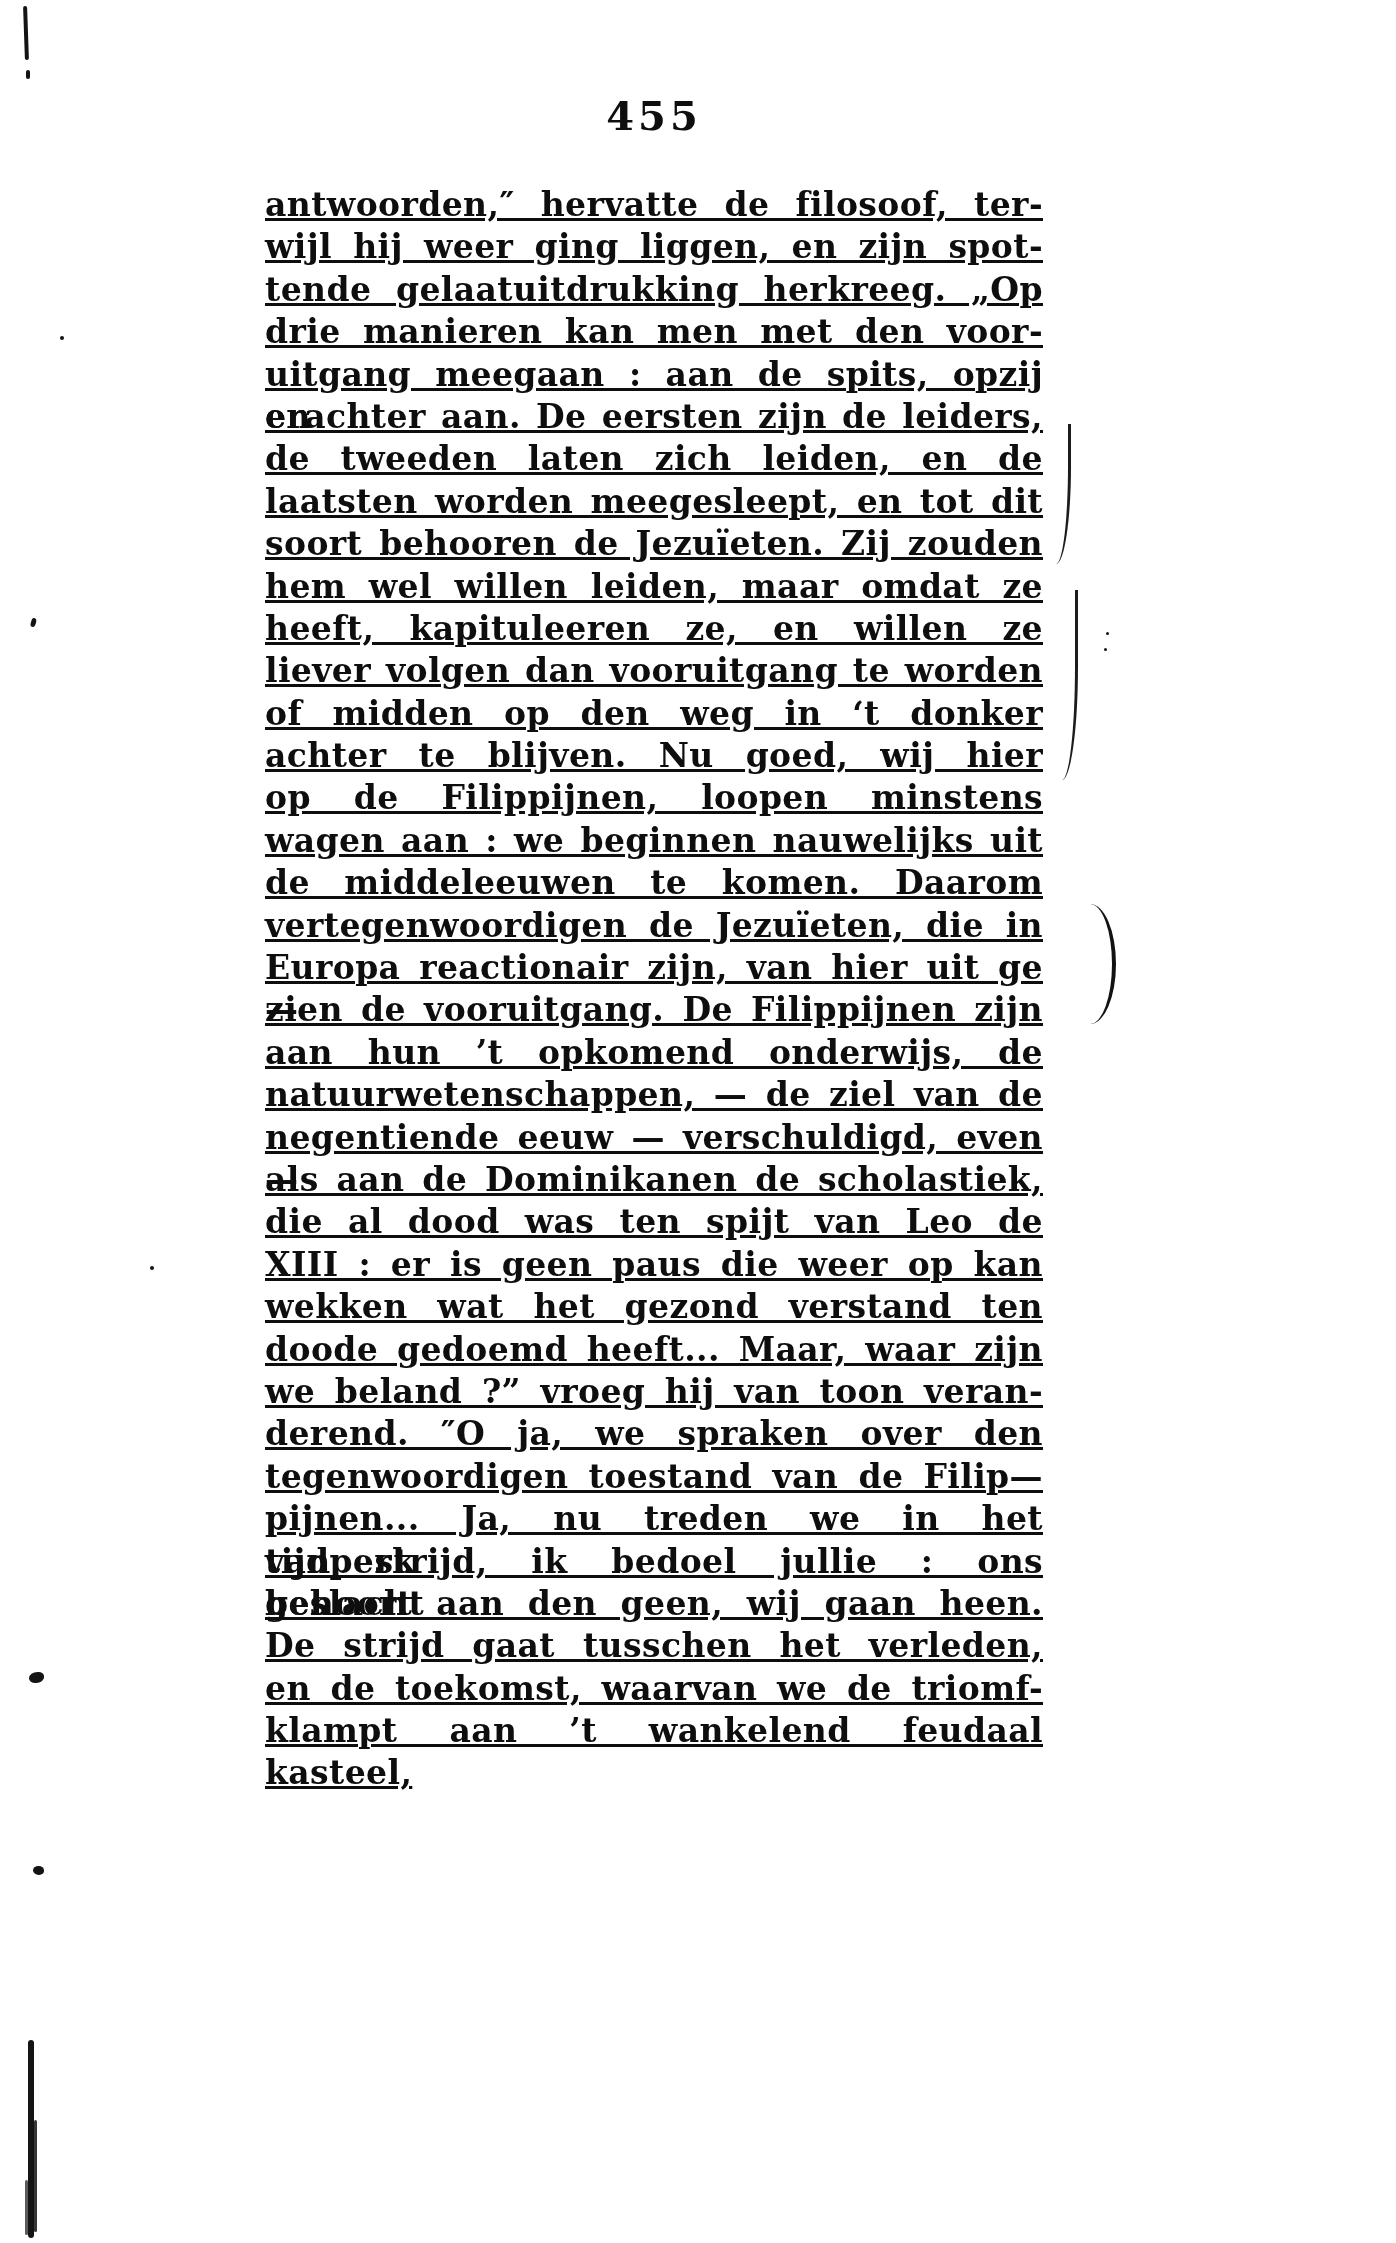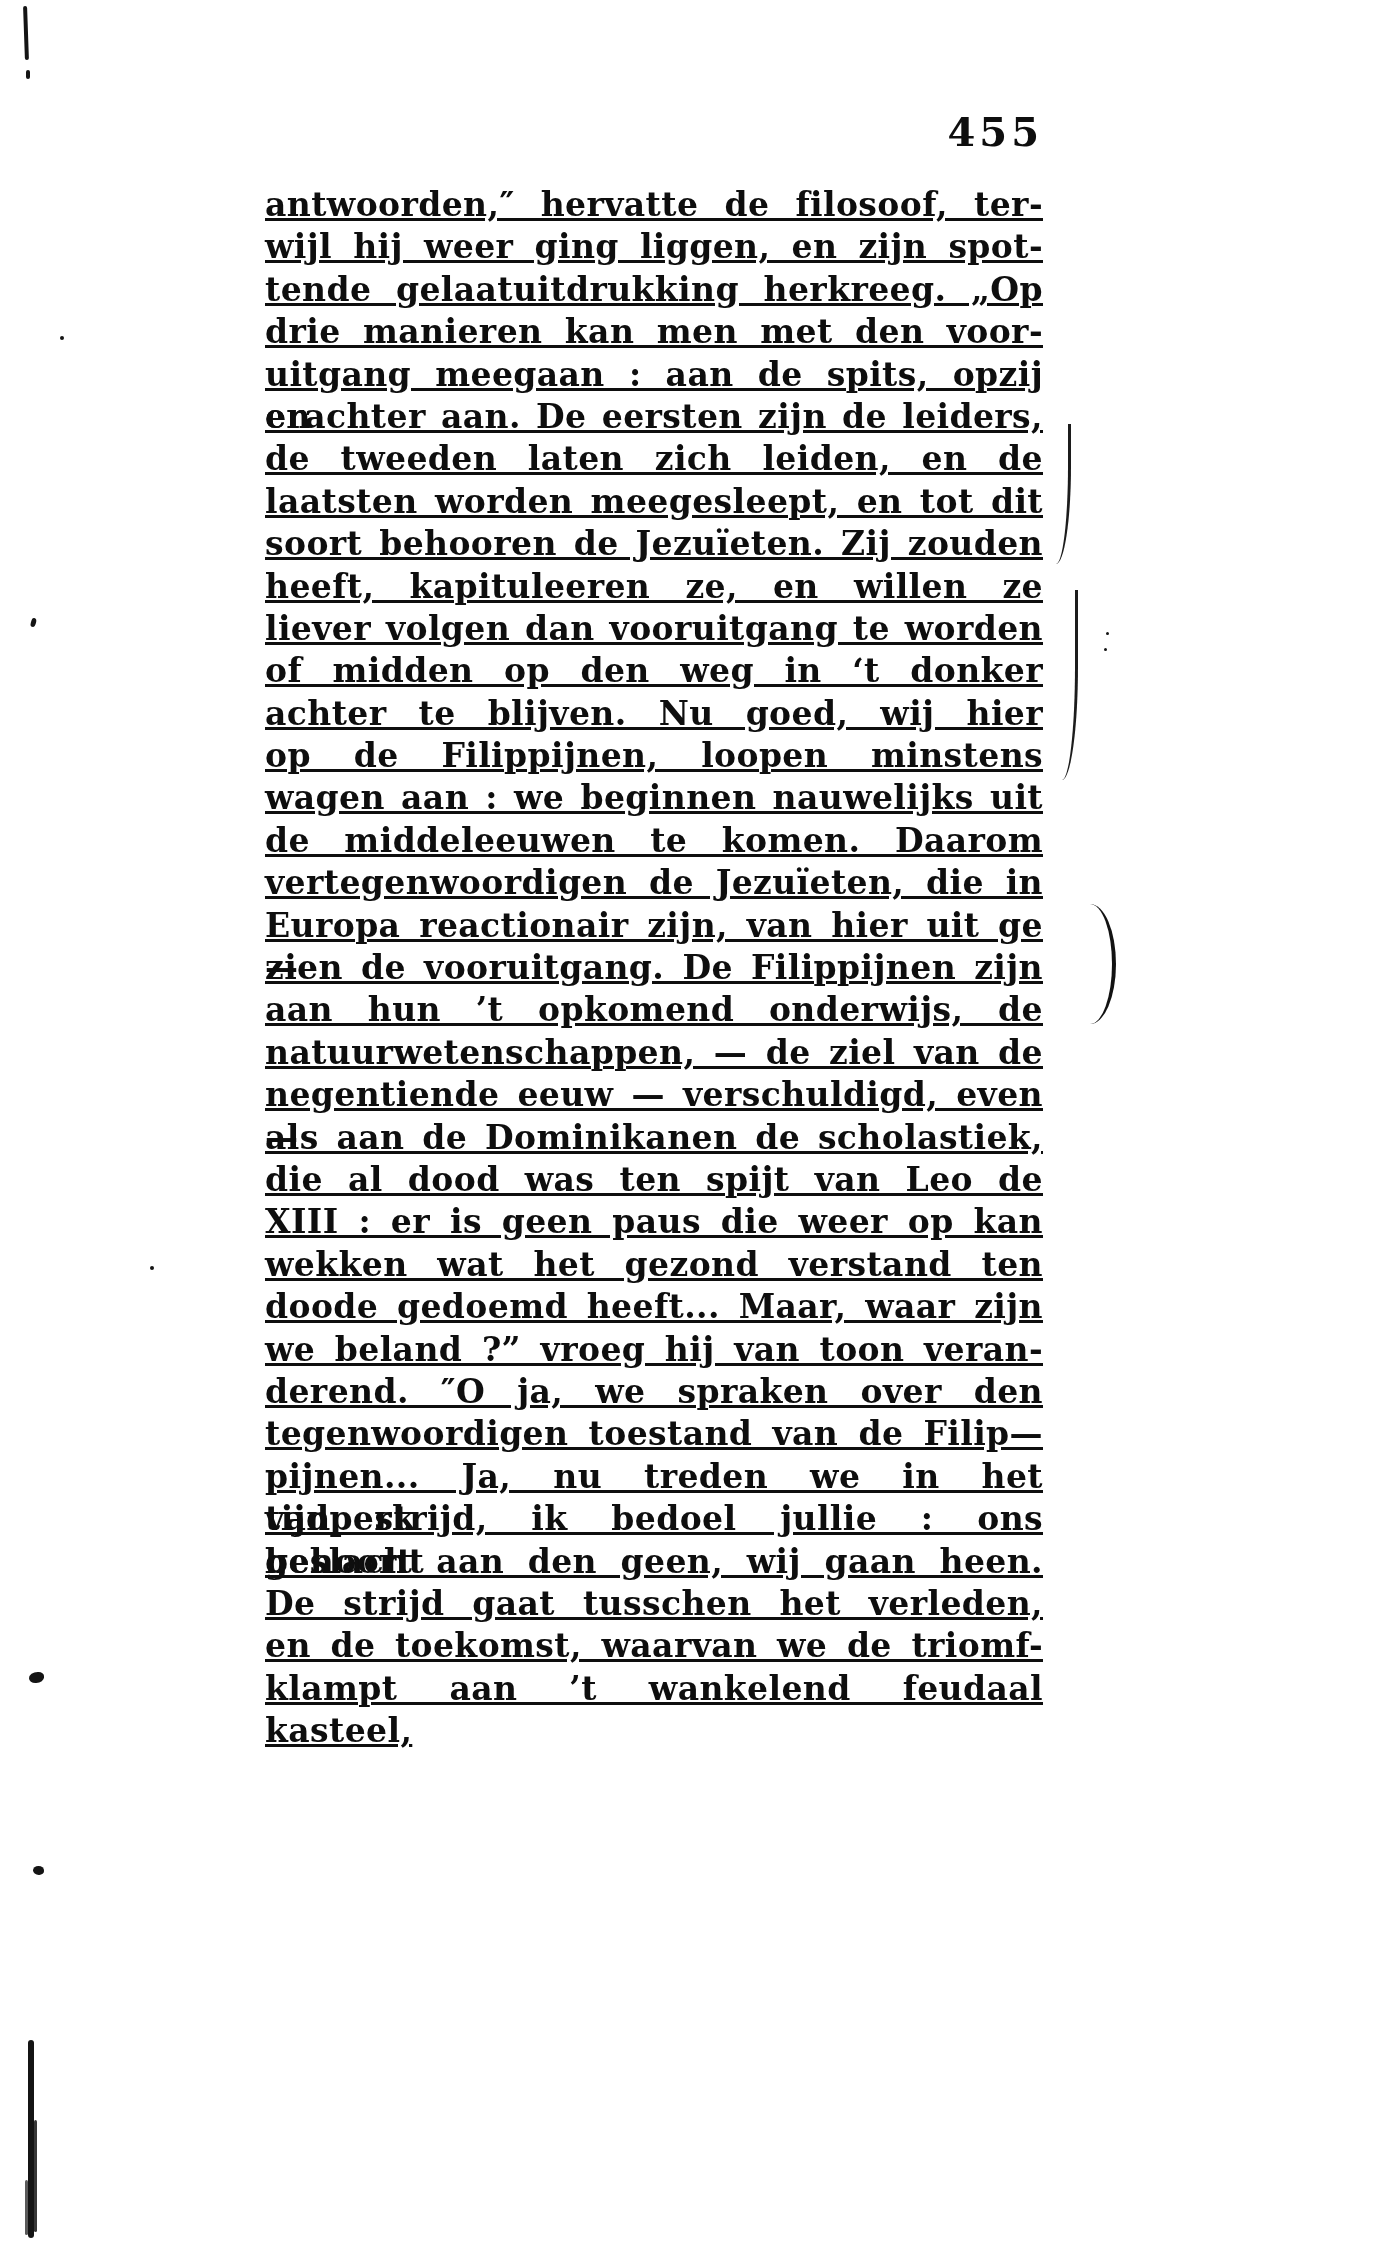--- a/index.html
+++ b/index.html
@@ -11,25 +11,24 @@
     background:#ffffff;
     overflow:hidden;
     font-family:"DejaVu Serif", serif;
     color:#0e0e0e;
   }
   .pagenum{
     position:absolute;
     top:92px;
     left:265px;
     width:778px;
-    text-align:right;
+    text-align:center;
     font-size:40px;
     font-weight:700;
     letter-spacing:4px;
-    margin-top:16px;
   }
   .textblock{
     position:absolute;
     top:184px;
     left:265px;
     width:778px;
   }
   .line{
     font-size:33px;
     font-weight:700;
@@ -74,20 +73,21 @@
 
   <div class="line">antwoorden,″ hervatte de filosoof, ter-</div>
       <div class="line">wijl hij weer ging liggen, en zijn spot-</div>
       <div class="line">tende gelaatuitdrukking herkreeg. „Op</div>
       <div class="line">drie manieren kan men met den voor-</div>
       <div class="line">uitgang meegaan : aan de spits, opzij en</div>
       <div class="line">erachter aan. De eersten zijn de leiders,</div>
       <div class="line">de tweeden laten zich leiden, en de</div>
       <div class="line">laatsten worden meegesleept, en tot dit</div>
       <div class="line">soort behooren de Jezuïeten. Zij zouden</div>
+      <div class="line">hem wel willen leiden, maar omdat ze</div>
       <div class="line">heeft, kapituleeren ze, en willen ze</div>
       <div class="line">liever volgen dan vooruitgang te worden</div>
       <div class="line">of midden op den weg in ‘t donker</div>
       <div class="line">achter te blijven. Nu goed, wij hier</div>
       <div class="line">op de Filippijnen, loopen minstens</div>
       <div class="line">wagen aan : we beginnen nauwelijks uit</div>
       <div class="line">de middeleeuwen te komen. Daarom</div>
       <div class="line">vertegenwoordigen de Jezuïeten, die in</div>
       <div class="line">Europa reactionair zijn, van hier uit ge—</div>
       <div class="line">zien de vooruitgang. De Filippijnen zijn</div>

